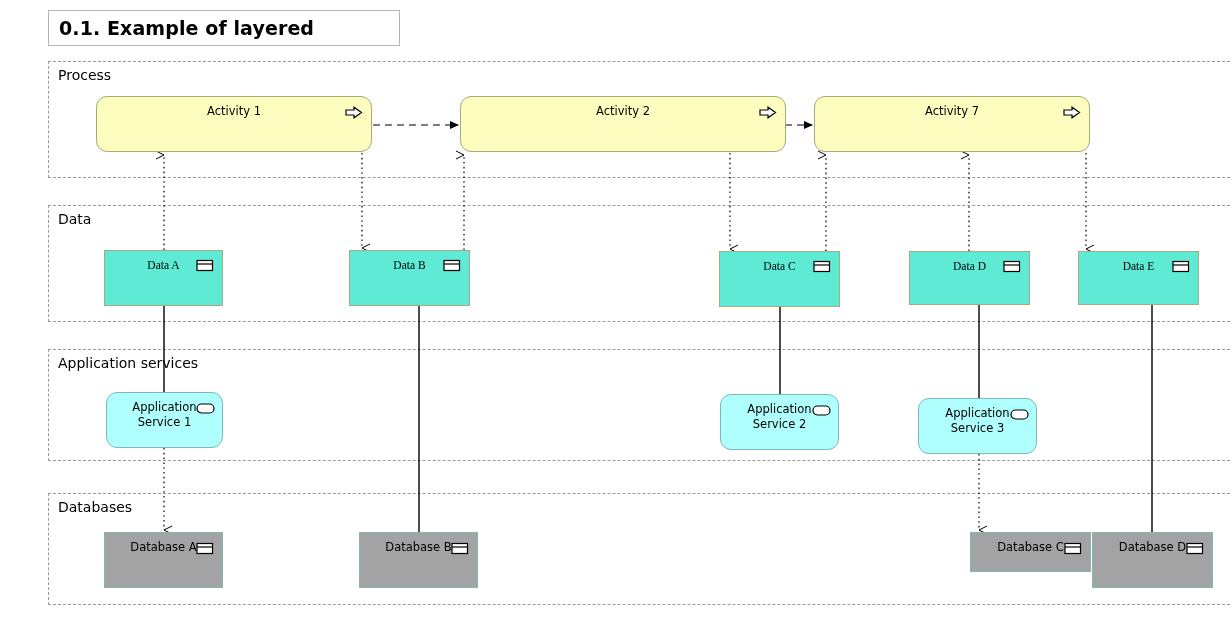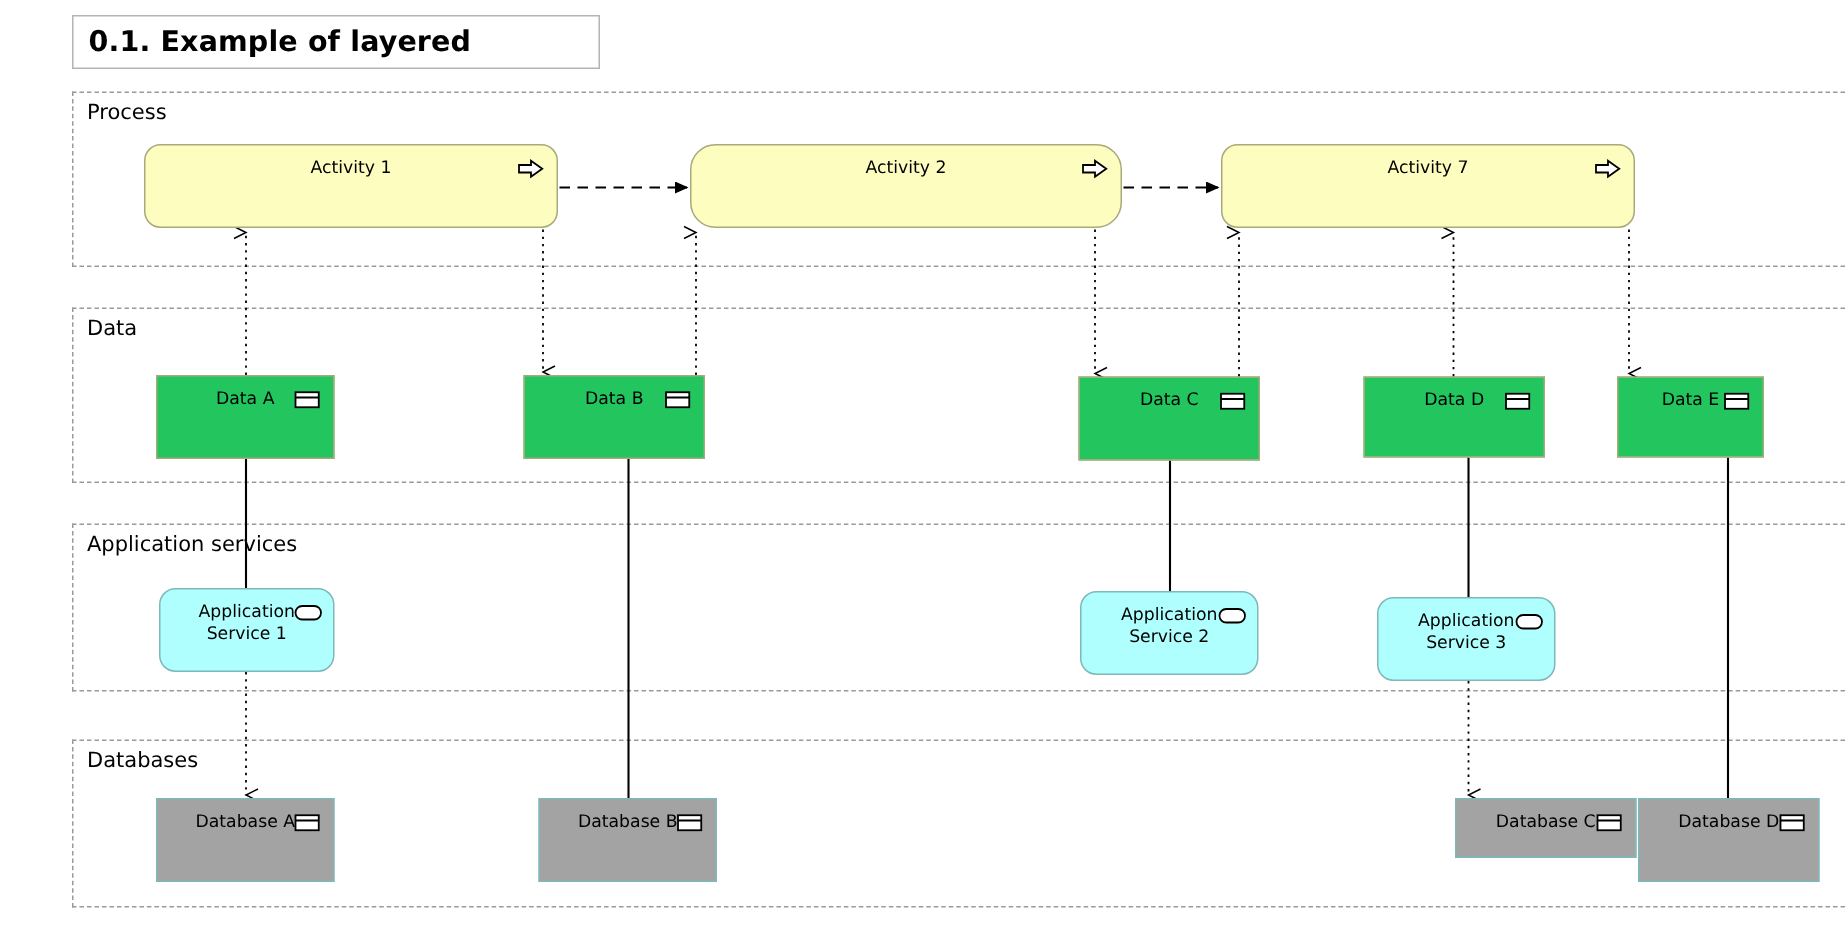--- a/index.html
+++ b/index.html
@@ -35,21 +35,21 @@
     display:block;
   }
   .node .label{
     position:absolute;left:0;right:0;top:7px;
     text-align:center;font-size:11.5px;color:#000;line-height:14.5px;
     padding:0 6px;box-sizing:border-box;
   }
   .node .nicon{position:absolute;top:7px;width:18px;height:13px;}
 
   .n-process{background:#fdfdbf;border-color:#a9a97b;border-radius:11px;padding-left:48px;}
-  .n-data{background:#22c55e;border-color:#a9a97b;}
+  .n-data{background:#5eead4;border-color:#a9a97b;font-family:Liberation Serif, serif;}
   .n-appsvc{background:#affffe;border-color:#7fb8b8;border-radius:11px;}
   .n-db{background:#a3a3a3;border-color:#7fb8b8;}
 
   svg.wires{position:absolute;left:0;top:0;width:1232px;height:618px;
             pointer-events:none;overflow:visible;}
 </style>
 </head>
 <body>
 
 <div id="canvas">
@@ -117,21 +117,21 @@
       </g>
   </svg>
 
   <div id="nodes-layer">
       <div class="node n-process" style="left: 58px; top: 96px; width: 276px; height: 56px;">
         <div class="label">Activity 1</div>
         <span class="nicon" style="right: 8px;"><svg width="18" height="13" viewBox="0 0 18 13">
             <path d="M1,4 L9,4 L9,1.2 L16.5,6.5 L9,11.8 L9,9 L1,9 Z" fill="#fff" stroke="#000" stroke-width="1.2" stroke-linejoin="miter"></path>
           </svg></span>
       </div>
-      <div class="node n-process" style="left: 422px; top: 96px; width: 288px; height: 56px; border-radius: 17px;">
+      <div class="node n-process" style="left: 422px; top: 96px; width: 326px; height: 56px;">
         <div class="label">Activity 2</div>
         <span class="nicon" style="right: 8px;"><svg width="18" height="13" viewBox="0 0 18 13">
             <path d="M1,4 L9,4 L9,1.2 L16.5,6.5 L9,11.8 L9,9 L1,9 Z" fill="#fff" stroke="#000" stroke-width="1.2" stroke-linejoin="miter"></path>
           </svg></span>
       </div>
       <div class="node n-process" style="left: 776px; top: 96px; width: 276px; height: 56px;">
         <div class="label">Activity 7</div>
         <span class="nicon" style="right: 8px;"><svg width="18" height="13" viewBox="0 0 18 13">
             <path d="M1,4 L9,4 L9,1.2 L16.5,6.5 L9,11.8 L9,9 L1,9 Z" fill="#fff" stroke="#000" stroke-width="1.2" stroke-linejoin="miter"></path>
           </svg></span>
@@ -157,21 +157,21 @@
             <line x1="1" y1="5" x2="16.5" y2="5" stroke="#000" stroke-width="1.2"></line>
           </svg></span>
       </div>
       <div class="node n-data" style="left: 871px; top: 251px; width: 121px; height: 54px;">
         <div class="label">Data D</div>
         <span class="nicon" style="right: 8px;"><svg width="18" height="13" viewBox="0 0 18 13">
             <rect x="1" y="1.5" width="15.5" height="10" fill="#fff" stroke="#000" stroke-width="1.2"></rect>
             <line x1="1" y1="5" x2="16.5" y2="5" stroke="#000" stroke-width="1.2"></line>
           </svg></span>
       </div>
-      <div class="node n-data" style="left: 1040px; top: 251px; width: 98px; height: 54px;">
+      <div class="node n-data" style="left: 1040px; top: 251px; width: 121px; height: 54px;">
         <div class="label">Data E</div>
         <span class="nicon" style="right: 8px;"><svg width="18" height="13" viewBox="0 0 18 13">
             <rect x="1" y="1.5" width="15.5" height="10" fill="#fff" stroke="#000" stroke-width="1.2"></rect>
             <line x1="1" y1="5" x2="16.5" y2="5" stroke="#000" stroke-width="1.2"></line>
           </svg></span>
       </div>
       <div class="node n-appsvc" style="left: 68px; top: 392px; width: 117px; height: 56px;">
         <div class="label">Application<br>Service 1</div>
         <span class="nicon" style="right: 8px;"><svg width="19" height="13" viewBox="0 0 19 13">
             <rect x="1" y="2" width="17" height="9" rx="4.5" ry="4.5" fill="#fff" stroke="#000" stroke-width="1.2"></rect>

